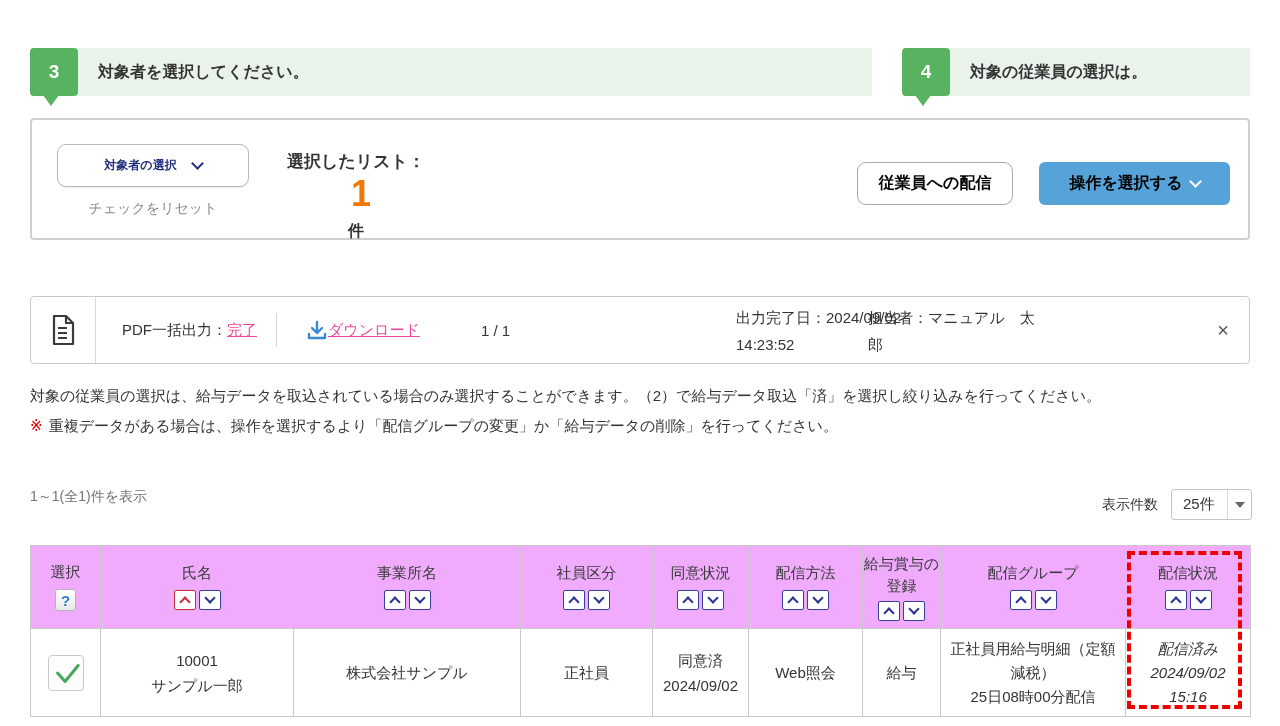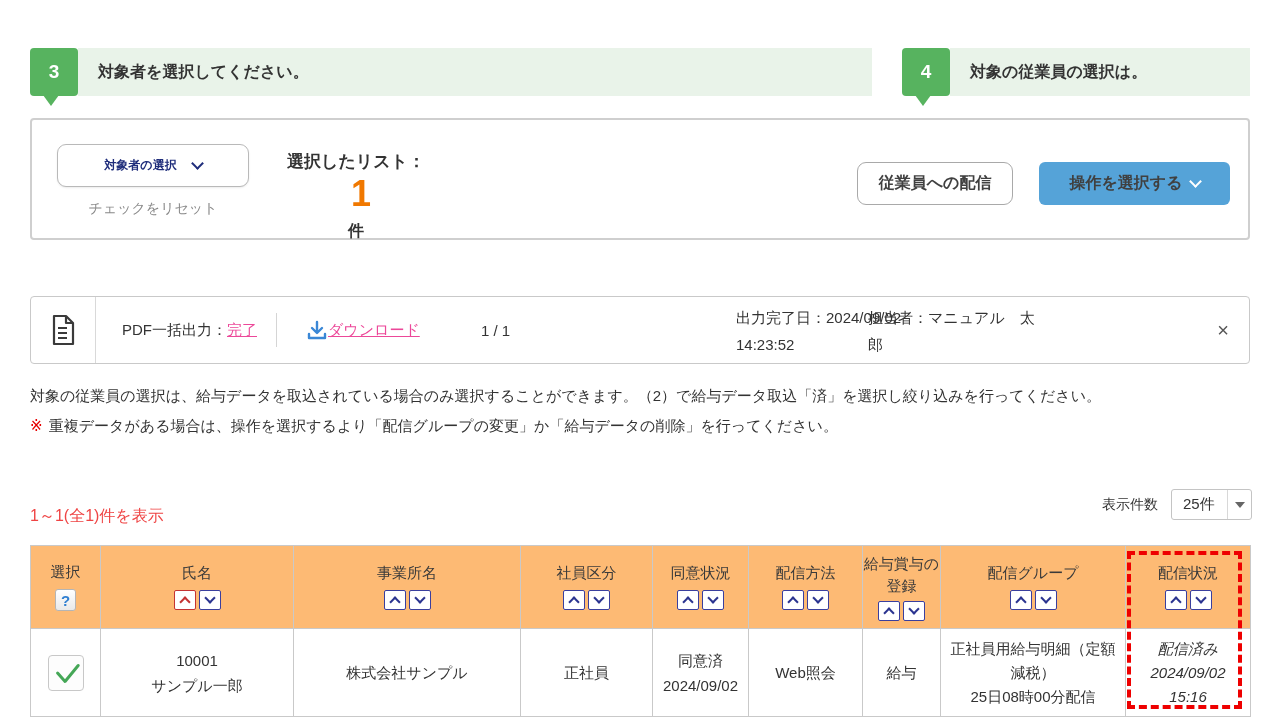--- a/index.html
+++ b/index.html
@@ -29,23 +29,23 @@
   .chev { display:inline-block; width:9px; height:9px; border-right:2.5px solid #1f2d7b;
     border-bottom:2.5px solid #1f2d7b; transform:rotate(45deg); margin-top:-5px; }
   .chev.white { border-color:#fff; }
   .reset-link { position:absolute; left:25px; top:80px; width:192px; text-align:center;
     color:#8a8a8a; font-size:14px; cursor:pointer; }
   .sel-list { position:absolute; left:255px; top:30px; height:56px; display:flex; align-items:center;flex-direction:column; }
   .sel-list .lbl { font-weight:bold; font-size:17px; color:#333; }
   .sel-list .cnt { color:#f07800; font-weight:bold; font-size:36px; margin:0 14px 0 24px; }
   .sel-list .unit { font-weight:bold; font-size:16px; color:#333; margin-top:6px; }
   .dist-btn { position:absolute; left:825px; top:42px; width:156px; height:43px; background:#fff;
-    border:1px solid #a9a9a9; border-radius:9px; color:#404040; font-weight:bold; font-size:16px;justify-content:center; }
+    border:1px solid #a9a9a9; border-radius:9px; color:#000000; font-weight:bold; font-size:16px;justify-content:center; }
   .op-btn { position:absolute; left:1007px; top:42px; width:191px; height:43px; background:#55a3d8;
-    border:none; border-radius:6px; color:#404040; font-weight:bold; font-size:16px; gap:8px; }
+    border:none; border-radius:6px; color:#000000; font-weight:bold; font-size:16px; gap:8px; }
 
   
   .pdf-bar { position:absolute; left:30px; top:296px; width:1220px; height:68px;
     border:1px solid #c9c9c9; border-radius:4px; background:#fff; display:flex; }
   .pdf-icon-cell { width:65px; border-right:1px solid #d9d9d9; display:flex; align-items:center; justify-content:center; }
   .pdf-content { position:relative; flex:1; }
   .pdf-group { position:absolute; top:0; height:66px; display:flex; align-items:center; font-size:15px; }
   .g-label { left:26px; }
   .v-div { position:absolute; left:180px; top:16px; width:1px; height:34px; background:#d5d5d5; }
   .g-download { left:210px; }
@@ -56,34 +56,34 @@
   .g-staff { left:772px; width:174px; }
   .close-x { position:absolute; left:1112px; top:0; height:66px; width:30px; display:flex;
     align-items:center; justify-content:center; font-size:20px; color:#555; cursor:pointer; }
 
   
   .note1 { position:absolute; left:30px; top:387px; font-size:15px; color:#333; }
   .note2 { position:absolute; left:30px; top:417px; font-size:15px; color:#333; }
   .red-mark { color:#e60000; margin-right:2px; }
 
   
-  .range-text { position:absolute; left:30px; top:506px; font-size:16px; color:#ef4444; }
+  .range-text { position:absolute; left:30px; top:488px; font-size:14px; color:#737373; }
   .page-size { position:absolute; right:28px; top:489px; display:flex; align-items:center; }
   .page-size .lbl { font-size:14px; color:#333; margin-right:13px; }
   .size-select { width:81px; height:31px; border:1px solid #c4c4c4; border-radius:3px; background:#fff;
     display:flex; align-items:stretch; cursor:pointer; }
   .size-select .val { flex:1; display:flex; align-items:center; padding-left:11px; font-size:15px; color:#333; }
   .size-select .arrow { width:24px; border-left:1px solid #d8d8d8; display:flex; align-items:center; justify-content:center; }
   .tri-down { width:0; height:0; border-left:5px solid transparent; border-right:5px solid transparent; border-top:6px solid #666; }
 
   
   .table-wrap { position:absolute; left:30px; top:545px; width:1220px; }
   table { border-collapse:collapse; table-layout:fixed; width:1220px; }
   th,td { border:1px solid #c9c9c9; text-align:center; vertical-align:middle; font-weight:normal; }
-  thead th { background:#fdba74; height:83px; font-size:15px; color:#3a3a3a; }
+  thead th { background:#f0abfc; height:83px; font-size:15px; color:#3a3a3a; }
   tbody td { background:#fff; height:88px; font-size:15px; color:#333; line-height:25px; padding:0 7px; }
   .th-inner { display:flex; flex-direction:column; align-items:center; gap:7px; }
   .sort { display:flex; gap:3px; }
   .sort-btn { width:22px; height:20px; background:#fff; border:1px solid #3a3f9e; border-radius:2px;
     display:flex; align-items:center; justify-content:center; cursor:pointer; }
   .s-chev { display:inline-block; width:8px; height:8px; border-left:2px solid #2b3490; border-top:2px solid #2b3490; }
   .s-up { transform:rotate(45deg); margin-top:4px; }
   .s-down { transform:rotate(-135deg); margin-bottom:4px; }
   .sort-btn.active { border-color:#c43333; }
   .sort-btn.active .s-chev { border-color:#c43333; }

